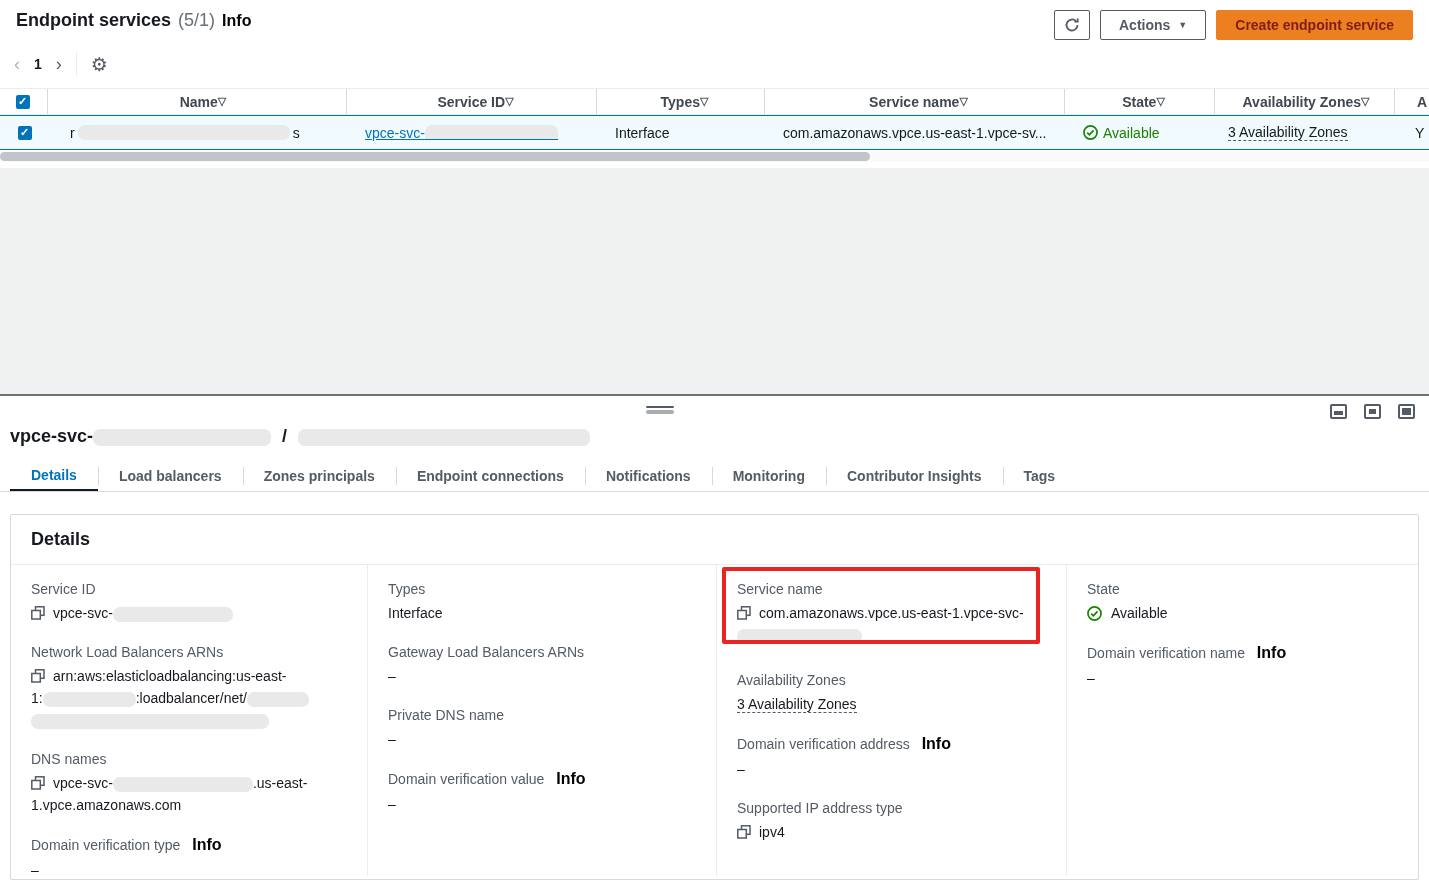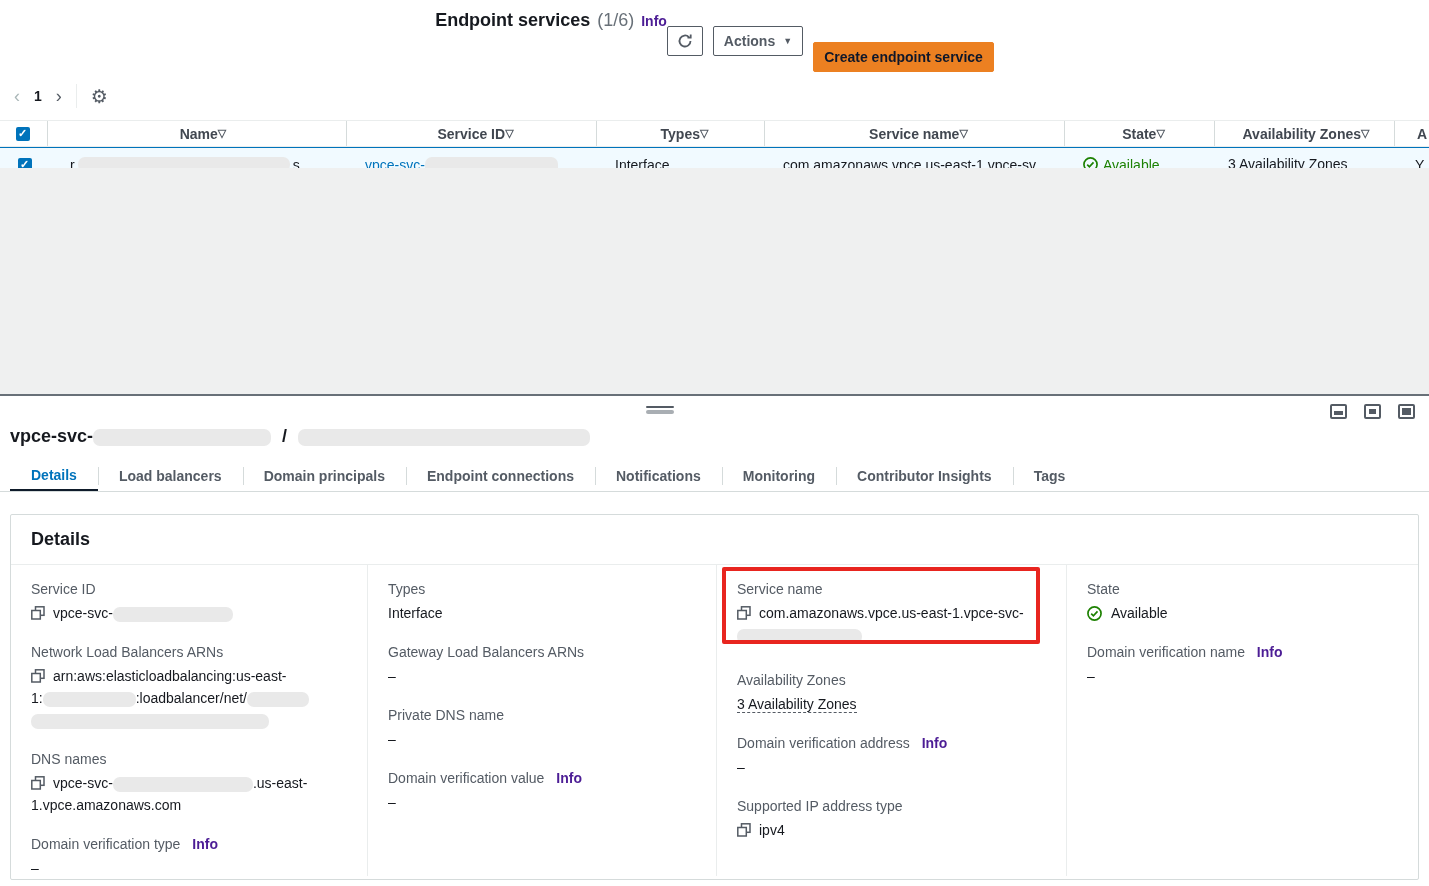--- a/index.html
+++ b/index.html
@@ -4,31 +4,31 @@
 <style>
   * { margin:0; padding:0; box-sizing:border-box; }
   html,body { width:1429px; height:886px; }
   body {
     font-family:"Liberation Sans", sans-serif;
     background:#ffffff; color:#16191f; position:relative; overflow:hidden;
     font-size:14px;
   }
   
   .top-card { position:absolute; top:0; left:0; width:1429px; height:168px; background:#fff; }
-  .hdr-row { display:flex; justify-content:center; align-items:flex-start; padding:10px 16px 0 16px; }
+  .hdr-row { display:flex; justify-content:space-between; align-items:flex-start; padding:10px 16px 0 16px; }
   .page-title-wrap { display:flex; align-items:baseline; gap:7px; }
   .page-title { font-size:18px; font-weight:bold; color:#16191f; }
   .page-count { font-size:18px; color:#687078; font-weight:normal; }
-  .info-link { color:#4c1d95; font-size:14px; font-weight:bold; cursor:pointer; }
+  .info-link { color:#000000; font-size:16px; font-weight:bold; cursor:pointer; }
   .hdr-actions { display:flex; gap:10px; align-items:center; }
   .btn { height:30px; border:1px solid #545b64; background:#fff; border-radius:2px;
-         font-weight:bold; color:#545b64; font-size:14px; padding:0 10px;
+         font-weight:bold; color:#545b64; font-size:14px; padding:0 18px;
          display:flex; align-items:center; gap:8px; cursor:pointer; font-family:inherit; }
   .btn-icon { width:36px; padding:0; justify-content:center; }
-  .btn-primary { background:#ec8021; border-color:#ec8021; color:#0f172a;margin-top:32px; }
+  .btn-primary { background:#ec8021; border-color:#ec8021; color:#7f1d1d; }
   .caret { font-size:9px; color:#545b64; }
   
   .search-row { display:flex; justify-content:space-between; align-items:center; padding:12px 16px 0 14px; }
   .search-box { width:650px; height:30px; border:1px solid #7d8998; border-radius:2px;
                 display:flex; align-items:center; padding:0 8px; background:#fff; gap:6px; }
   .search-box input { border:none; outline:none; flex:1; font-style:italic; color:#16191f;
                       font-size:14px; background:transparent; font-family:inherit; }
   .search-box input::placeholder { color:#687078; font-style:italic; }
   .pagi { display:flex; align-items:center; gap:14px; }
   .pagi .chev { font-size:18px; cursor:pointer; line-height:1; }
@@ -106,21 +106,21 @@
   svg { display:block; }
   .inline-svg { display:inline-block; }
 </style>
 </head>
 <body>
 
 <div class="top-card">
   <div class="hdr-row">
     <div class="page-title-wrap">
       <span class="page-title">Endpoint services</span>
-      <span class="page-count">(1/6)</span>
+      <span class="page-count">(5/1)</span>
       <span class="info-link">Info</span>
     </div>
     <div class="hdr-actions">
       <button class="btn btn-icon">
         <svg class="inline-svg" width="16" height="16" viewBox="0 0 16 16">
           <path d="M13.5 8a5.5 5.5 0 1 1-1.6-3.9" fill="none" stroke="#545b64" stroke-width="1.8"></path>
           <path d="M13.7 1.5v3.2h-3.2" fill="none" stroke="#545b64" stroke-width="1.8"></path>
         </svg>
       </button>
       <button class="btn">
@@ -235,21 +235,21 @@
 
   <div class="panel-title">
     <span>vpce-svc-</span><span class="redact" style="width:178px;margin-right:6px;"></span>
     <span>/</span>
     <span class="redact" style="width:292px;margin-left:6px;"></span>
   </div>
 
   <div class="tabs">
     <div class="tab active">Details</div>
     <div class="tab">Load balancers</div>
-    <div class="tab">Domain principals</div>
+    <div class="tab">Zones principals</div>
     <div class="tab">Endpoint connections</div>
     <div class="tab">Notifications</div>
     <div class="tab">Monitoring</div>
     <div class="tab">Contributor Insights</div>
     <div class="tab">Tags</div>
   </div>
 
   <div class="card">
     <div class="card-hd">Details</div>
     <div class="card-bd">

